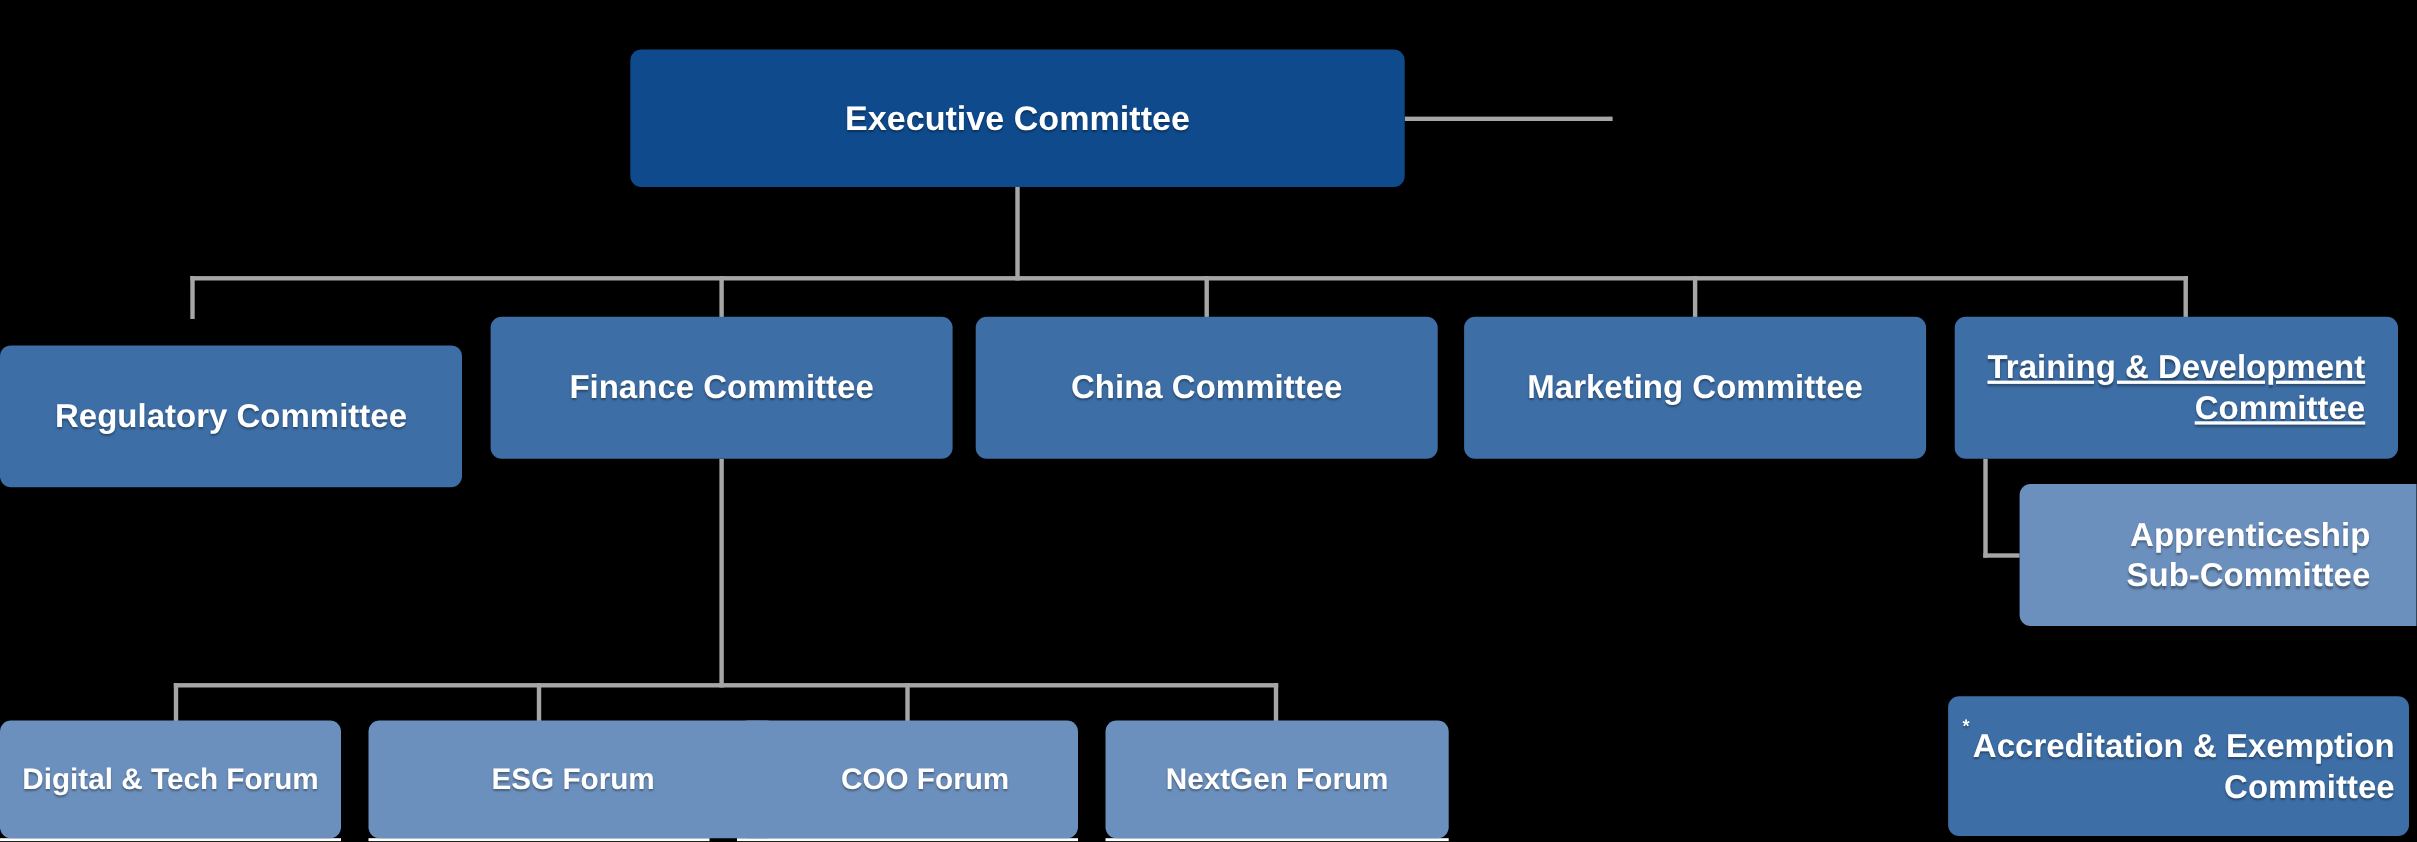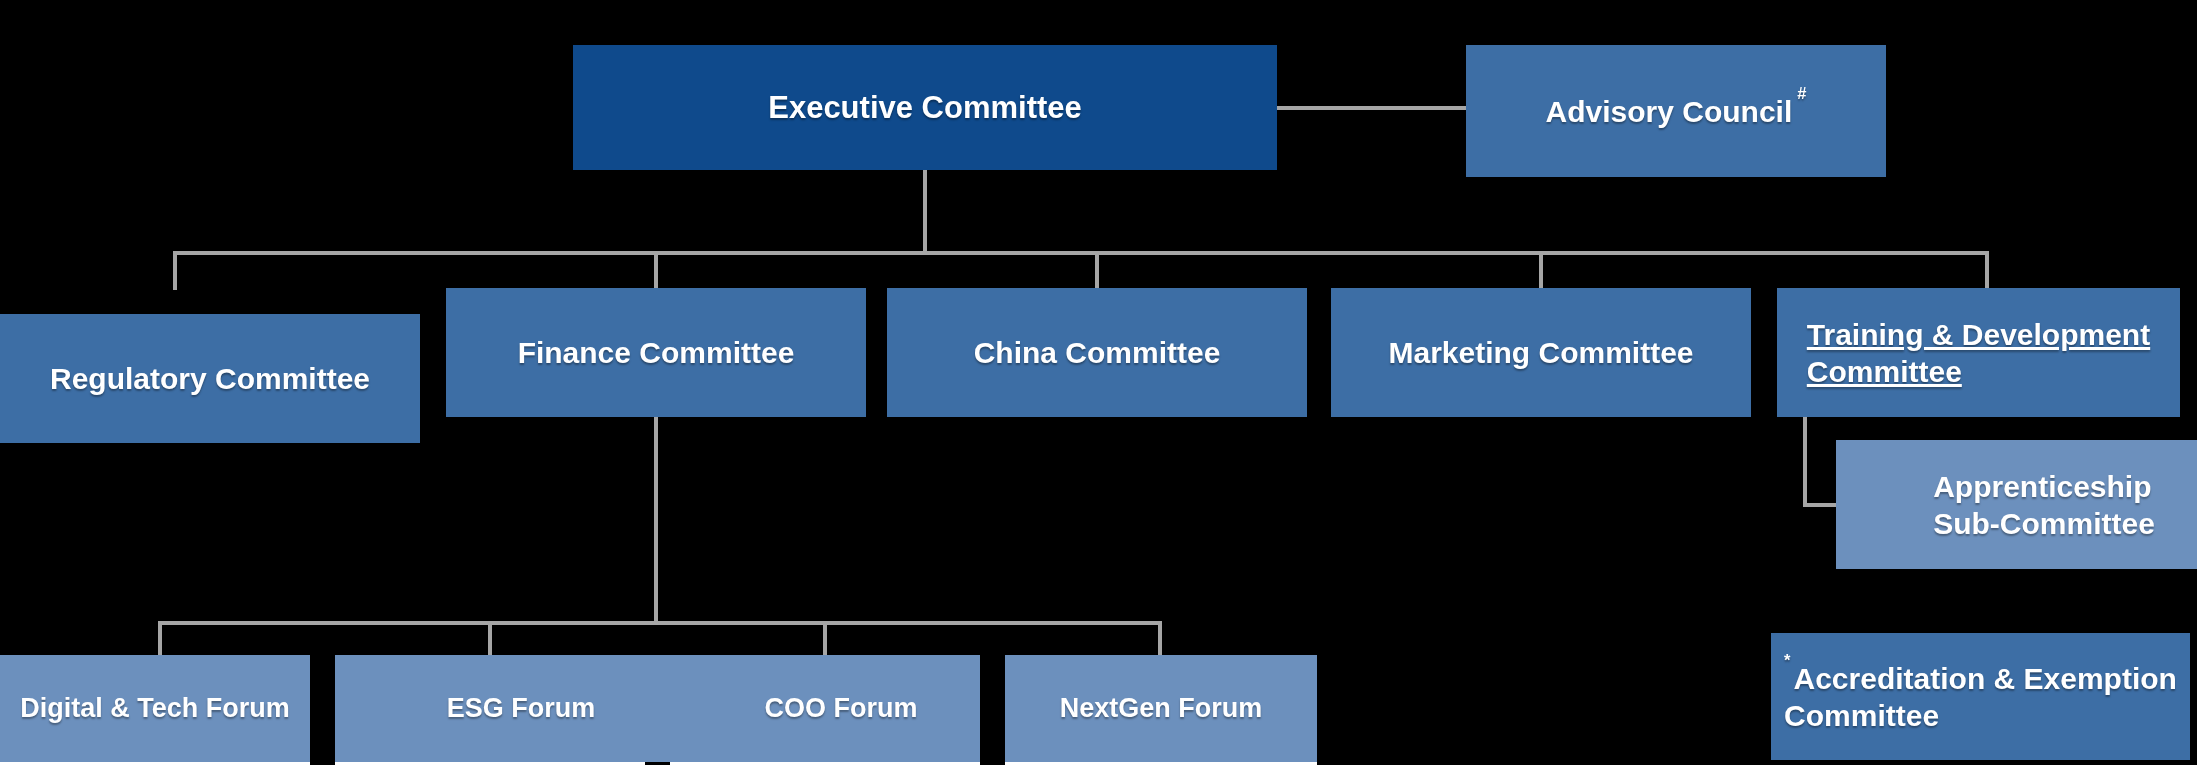--- a/index.html
+++ b/index.html
@@ -18,27 +18,28 @@
     height: 765px;
     background: var(--background);
     overflow: hidden;
     font-family: "Liberation Sans", sans-serif;
   }
   .box {
     position: absolute;
     display: flex;
     align-items: center;
     justify-content: center;
-    text-align: left;
+    text-align: right;
     color: var(--text-white);
     font-weight: bold;
     font-size: 30px;
     line-height: 37px;
     text-shadow: 0 2px 2px rgba(0,0,0,0.35);
     box-sizing: border-box;
+    border-radius: 10px;
   }
   .box .label { display: block; }
   .box .l1, .box .l2 { display: block; white-space: nowrap; }
   .nowrap { white-space: nowrap; }
   .sup {
     font-size: 0.55em;
     font-weight: bold;
     position: relative;
     top: -0.7em;
     line-height: 0;
@@ -115,23 +116,20 @@
 
   <div class="edge e-digital"></div>
   <div class="edge e-esg"></div>
   <div class="edge e-coo"></div>
   <div class="edge e-nextgen"></div>
 
   <div class="box exec-fill n-exec">
     <span class="label nowrap">Executive Committee</span>
   </div>
 
-  <div class="box committee-fill n-advisory">
-    <span class="label nowrap"><span>Advisory Council</span><sup class="sup after">#</sup></span>
-  </div>
 
   <div class="box committee-fill n-regulatory">
     <span class="label nowrap">Regulatory Committee</span>
   </div>
 
   <div class="box committee-fill n-china">
     <span class="label nowrap">China Committee</span>
   </div>
 
   <div class="box committee-fill n-finance">

